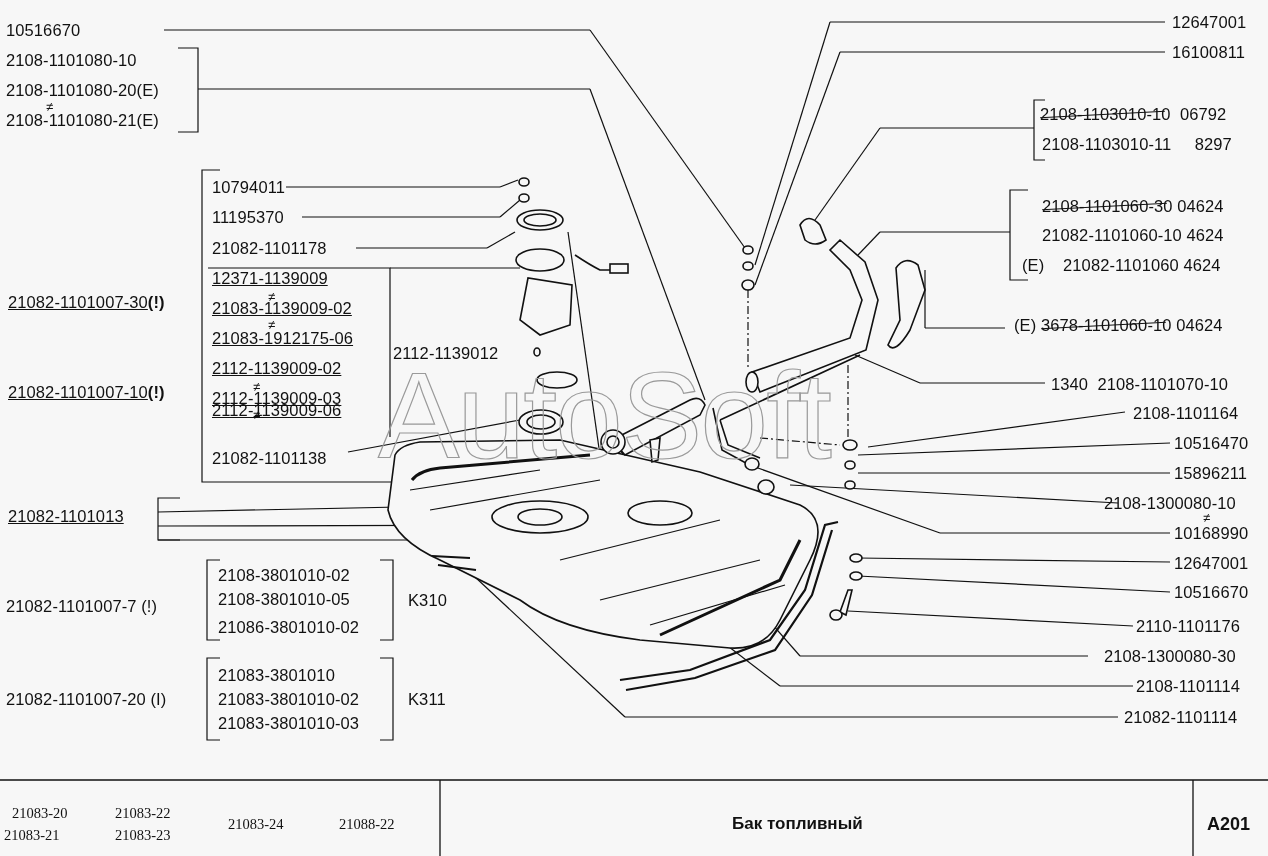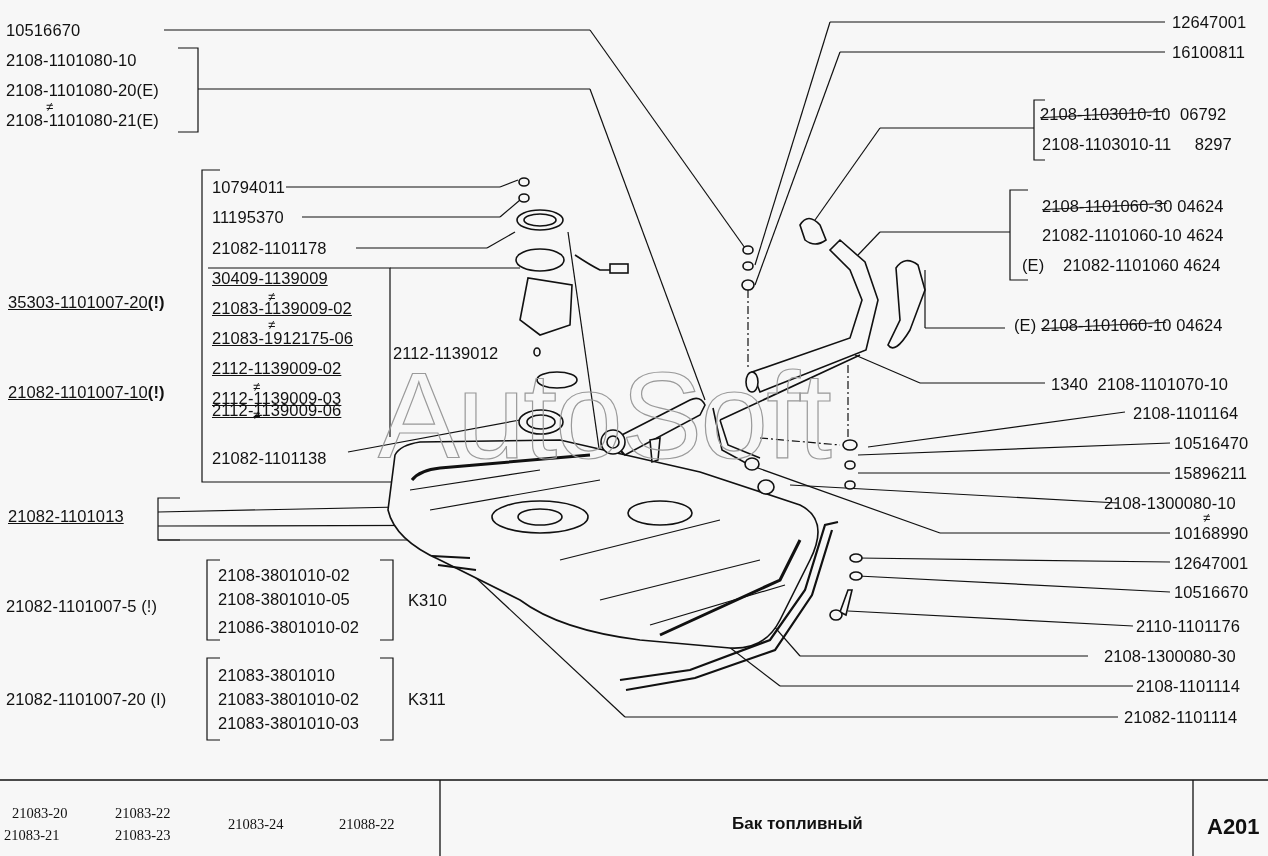--- a/index.html
+++ b/index.html
@@ -156,42 +156,42 @@
 
 <div class="lbl" style="left:6px;top:20px">10516670</div>
 <div class="lbl" style="left:6px;top:50px">2108-1101080-10</div>
 <div class="lbl" style="left:6px;top:80px">2108-1101080-20(E)</div>
 <div class="neq" style="left:46px;top:102px">≠</div>
 <div class="lbl" style="left:6px;top:110px">2108-1101080-21(E)</div>
 
 <div class="lbl" style="left:212px;top:177px">10794011</div>
 <div class="lbl" style="left:212px;top:207px">11195370</div>
 <div class="lbl" style="left:212px;top:238px">21082-1101178</div>
-<div class="lbl u" style="left:212px;top:268px">30409-1139009</div>
+<div class="lbl u" style="left:212px;top:268px">12371-1139009</div>
 <div class="neq" style="left:268px;top:292px">≠</div>
 <div class="lbl u" style="left:212px;top:298px">21083-1139009-02</div>
 <div class="neq" style="left:268px;top:320px">≠</div>
 <div class="lbl u" style="left:212px;top:328px">21083-1912175-06</div>
 <div class="lbl u" style="left:212px;top:358px">2112-1139009-02</div>
 <div class="neq" style="left:253px;top:382px">≠</div>
 <div class="lbl u" style="left:212px;top:388px">2112-1139009-03</div>
 <div class="neq" style="left:253px;top:410px">≠</div>
 <div class="lbl u" style="left:212px;top:400px">2112-1139009-06</div>
 <div class="lbl" style="left:212px;top:448px">21082-1101138</div>
 <div class="lbl" style="left:393px;top:343px">2112-1139012</div>
 
 <div class="lbl" style="left:8px;top:292px">
-  <span class="u">35303-1101007-20</span><b>(!)</b>
+  <span class="u">21082-1101007-30</span><b>(!)</b>
 </div>
 <div class="lbl" style="left:8px;top:382px">
   <span class="u">21082-1101007-10</span><b>(!)</b>
 </div>
 <div class="lbl u" style="left:8px;top:506px">21082-1101013</div>
 
-<div class="lbl" style="left:6px;top:596px">21082-1101007-5 (!)</div>
+<div class="lbl" style="left:6px;top:596px">21082-1101007-7 (!)</div>
 <div class="lbl" style="left:218px;top:565px">2108-3801010-02</div>
 <div class="lbl" style="left:218px;top:589px">2108-3801010-05</div>
 <div class="lbl" style="left:218px;top:617px">21086-3801010-02</div>
 <div class="lbl" style="left:408px;top:590px">K310</div>
 
 <div class="lbl" style="left:6px;top:689px">21082-1101007-20 (I)</div>
 <div class="lbl" style="left:218px;top:665px">21083-3801010</div>
 <div class="lbl" style="left:218px;top:689px">21083-3801010-02</div>
 <div class="lbl" style="left:218px;top:713px">21083-3801010-03</div>
 <div class="lbl" style="left:408px;top:689px">K311</div>
@@ -216,21 +216,21 @@
   <span>21082-1101060-10</span>
   <span>4624</span>
 </div>
 <div class="lbl" style="left:1022px;top:255px">
   <span>(E)</span>&nbsp;&nbsp;&nbsp;
   <span>21082-1101060</span>
   <span>4624</span>
 </div>
 <div class="lbl" style="left:1014px;top:315px">
   <span>(E)</span>
-  <span class="strike">2108-1101060-10</span>
+  <span class="strike">3678-1101060-10</span>
   <span>04624</span>
 </div>
 
 <div class="lbl" style="left:1051px;top:374px;white-space:pre">1340  2108-1101070-10</div>
 <div class="lbl" style="left:1133px;top:403px">2108-1101164</div>
 <div class="lbl" style="left:1174px;top:433px">10516470</div>
 <div class="lbl" style="left:1174px;top:463px">15896211</div>
 <div class="lbl" style="left:1104px;top:493px">2108-1300080-10</div>
 <div class="neq" style="left:1203px;top:513px">≠</div>
 <div class="lbl" style="left:1174px;top:523px">10168990</div>
@@ -241,13 +241,13 @@
 <div class="lbl" style="left:1136px;top:676px">2108-1101114</div>
 <div class="lbl" style="left:1124px;top:707px">21082-1101114</div>
 
 <div class="footer-serif" style="left:12px;top:805px">21083-20</div>
 <div class="footer-serif" style="left:4px;top:827px">21083-21</div>
 <div class="footer-serif" style="left:115px;top:805px">21083-22</div>
 <div class="footer-serif" style="left:115px;top:827px">21083-23</div>
 <div class="footer-serif" style="left:228px;top:816px">21083-24</div>
 <div class="footer-serif" style="left:339px;top:816px">21088-22</div>
 <div class="title" style="left:732px;top:814px">Бак топливный</div>
-<div class="title" style="left:1207px;top:814px;font-size:22px">A201</div>
+<div class="title" style="left:1207px;top:814px;font-size:18px">A201</div>
 
 </body></html>

